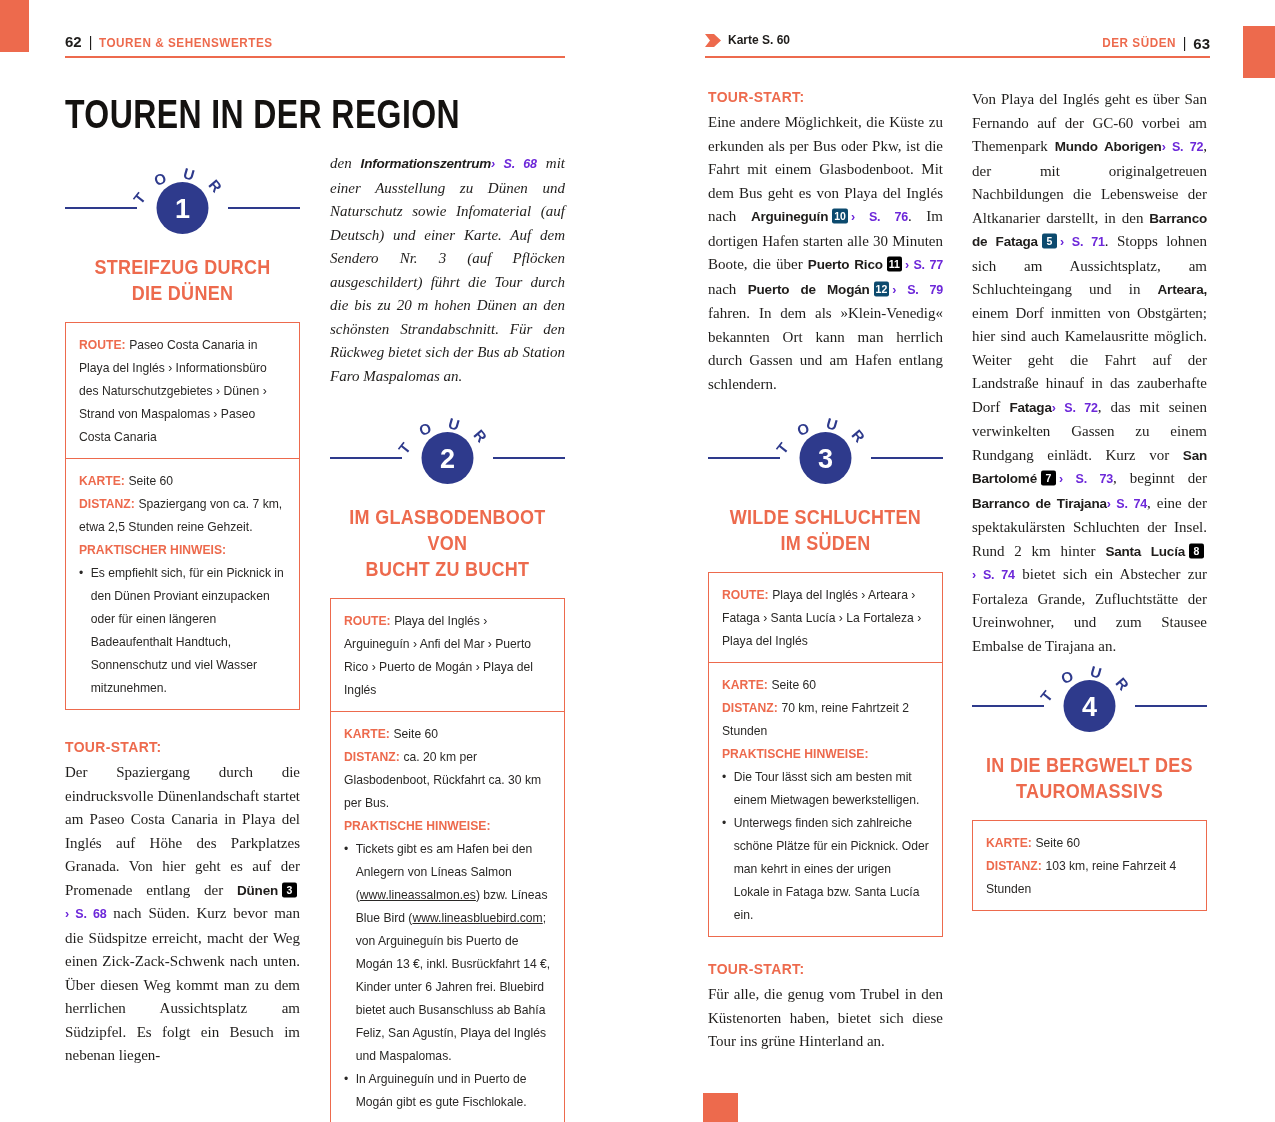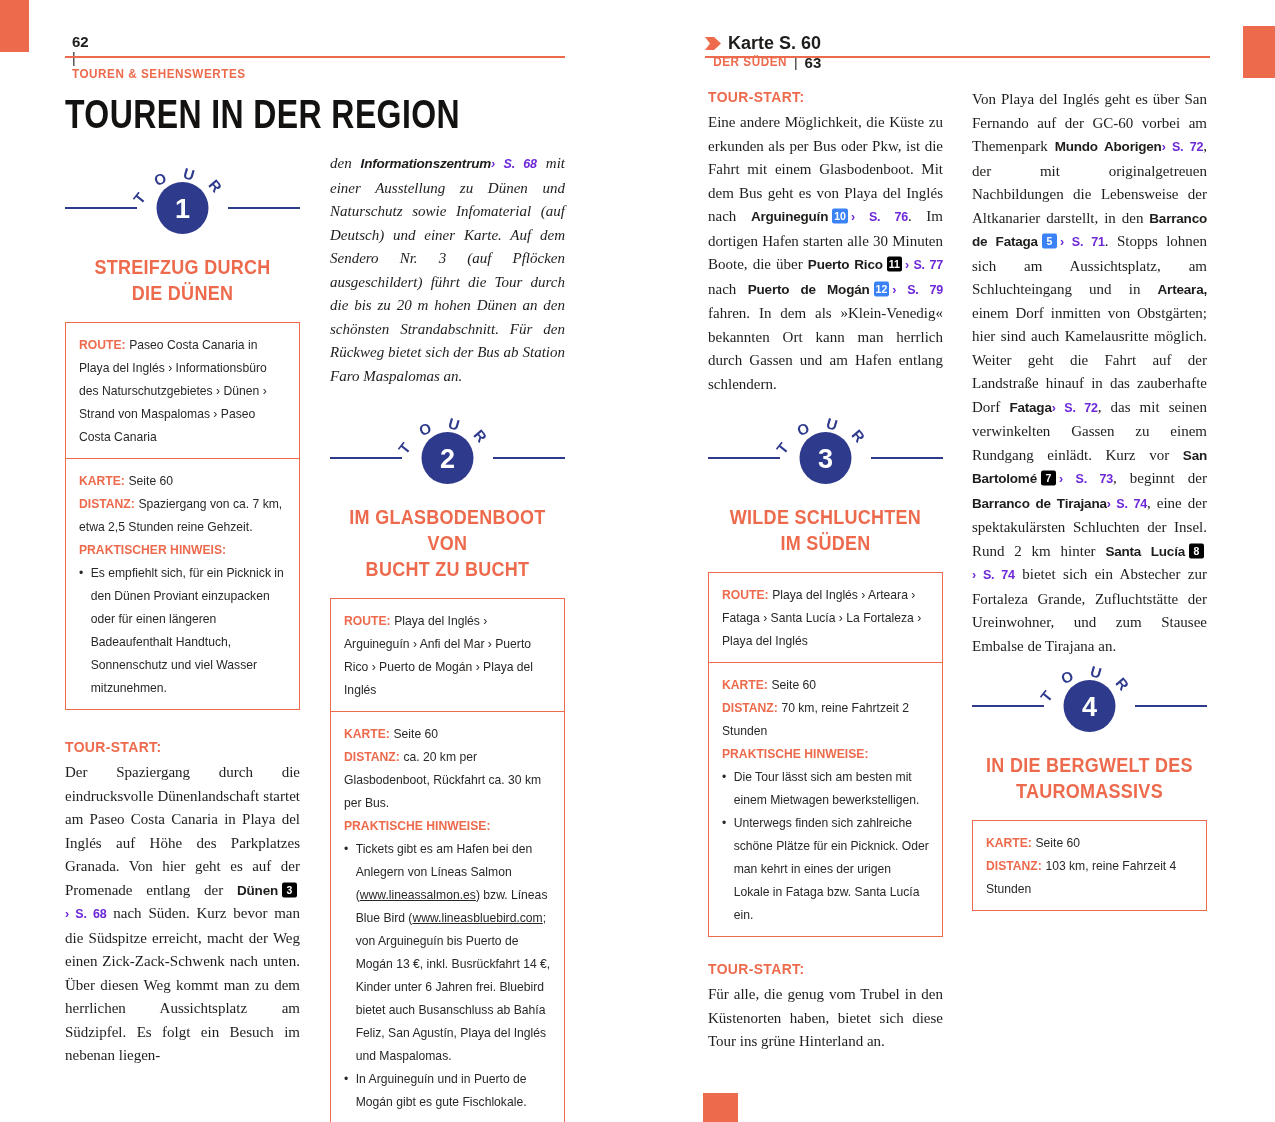--- a/index.html
+++ b/index.html
@@ -1,18 +1,18 @@
 <!DOCTYPE html>
 <html lang="de"><head>
 <meta charset="utf-8">
 <style>
   html,body{margin:0;padding:0;}
   body{width:1275px;height:1122px;position:relative;background:#ffffff;overflow:hidden;
        font-family:"Liberation Sans",sans-serif;color:#1f1d1b;}
-  .abs{position:absolute;flex-direction:column;}
+  .abs{position:absolute;}
   
   .tab{background:#ed6a4d;}
   
   .hdr{font-size:14px;display:flex;align-items:baseline;}
   .hdr .pg{font-weight:700;font-size:15px;color:#1f1d1b;}
   .hdr .sep{margin:0 7px;color:#1f1d1b;font-weight:400;}
   .hdr .sec{color:#ed6a4d;font-weight:700;font-size:13px;letter-spacing:.6px;}
   .condI{display:inline-block;transform:scaleX(.9);transform-origin:0 50%;}
   .condIr{display:inline-block;transform:scaleX(.9);transform-origin:100% 50%;}
   .rule{height:2px;background:#ed6a4d;}
@@ -39,21 +39,21 @@
         text-align:justify;hyphens:auto;-webkit-hyphens:auto;color:#1f1d1b;}
   .tslabel{color:#ed6a4d;font-weight:700;font-size:15.5px;letter-spacing:.4px;margin-bottom:5px;}
   
   .b{font-family:"Liberation Sans",sans-serif;font-weight:700;font-size:13.5px;letter-spacing:-.2px;}
   .ref{color:#6d28d9;font-family:"Liberation Sans",sans-serif;font-weight:700;font-size:12.5px;
        letter-spacing:-.2px;white-space:nowrap;}
   .mk{display:inline-block;min-width:15px;height:15px;box-sizing:border-box;padding:0 2px;
       background:#000000;color:#fff;font-family:"Liberation Sans",sans-serif;font-weight:700;
       font-size:10.5px;line-height:15px;text-align:center;border-radius:2px;margin:0 3px 0 4px;
       transform:translateY(-1.5px);}
-  .mk.light{background:#3b82f6;}
+  .mk.light{background:#0c4a6e;}
   .u{text-decoration:underline;}
   svg text{font-family:"Liberation Sans",sans-serif;}
   .arcword{font-size:15px;font-weight:700;fill:#2e3a8c;letter-spacing:15px;}
   .circnum{font-size:27px;font-weight:700;fill:#ffffff;}
 </style>
 </head>
 <body>
 
 <div class="abs tab" style="left:0;top:0;width:29px;height:52px;"></div>
 <div class="abs tab" style="left:1243px;top:26px;width:32px;height:52px;"></div>
@@ -64,21 +64,21 @@
   <span class="sep">|</span>
   <span class="sec condI">TOUREN &amp; SEHENSWERTES</span>
 </div>
 <div class="abs rule" style="left:65px;top:56px;width:500px;"></div>
 
 <div class="abs hdr" style="left:705px;top:33px;width:505px;justify-content:space-between;">
   <span style="display:flex;align-items:center;">
     <svg width="16" height="13" viewBox="0 0 16 13" style="margin-right:7px;">
       <polygon points="0,0 9,0 16,6.5 9,13 0,13 5,6.5" fill="#ed6a4d"></polygon>
     </svg>
-    <span class="pg" style="font-size:18px;">Karte S. 60</span>
+    <span class="pg" style="font-size:12px;">Karte S. 60</span>
   </span>
   <span style="display:flex;align-items:flex-start;">
     <span class="sec condIr">DER SÜDEN</span>
     <span class="sep">|</span>
     <span class="pg">63</span>
   </span>
 </div>
 <div class="abs rule" style="left:705px;top:56px;width:505px;"></div>
 
 <div class="abs" style="left:65px;top:92px;">

